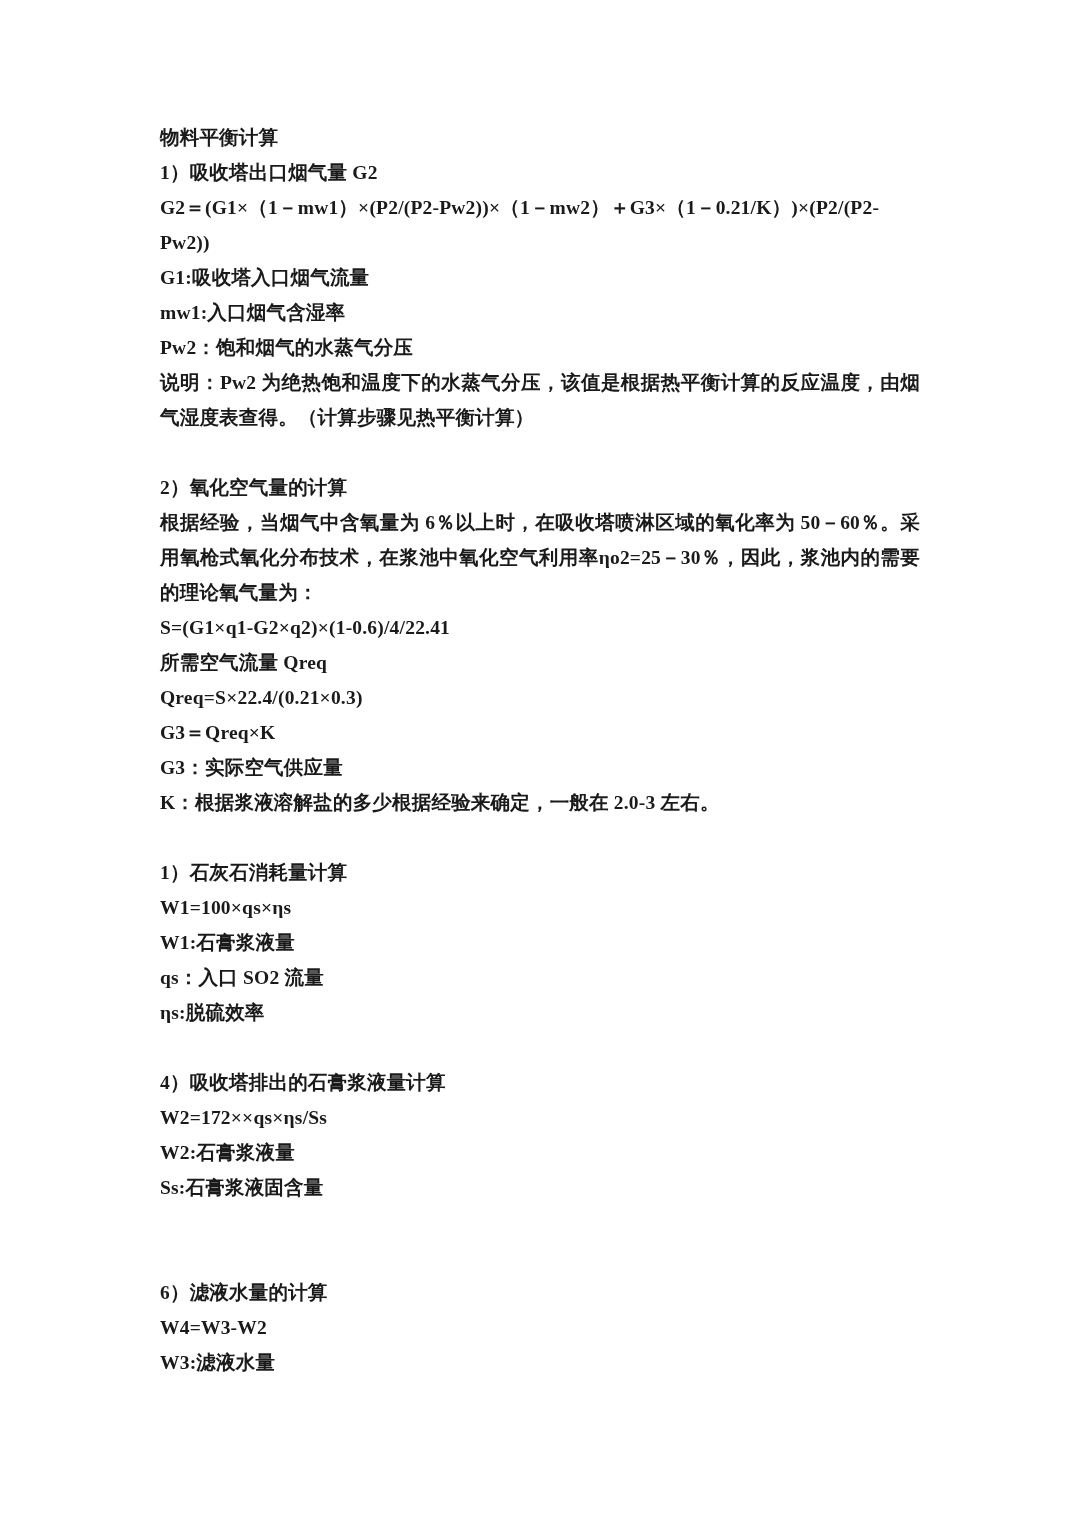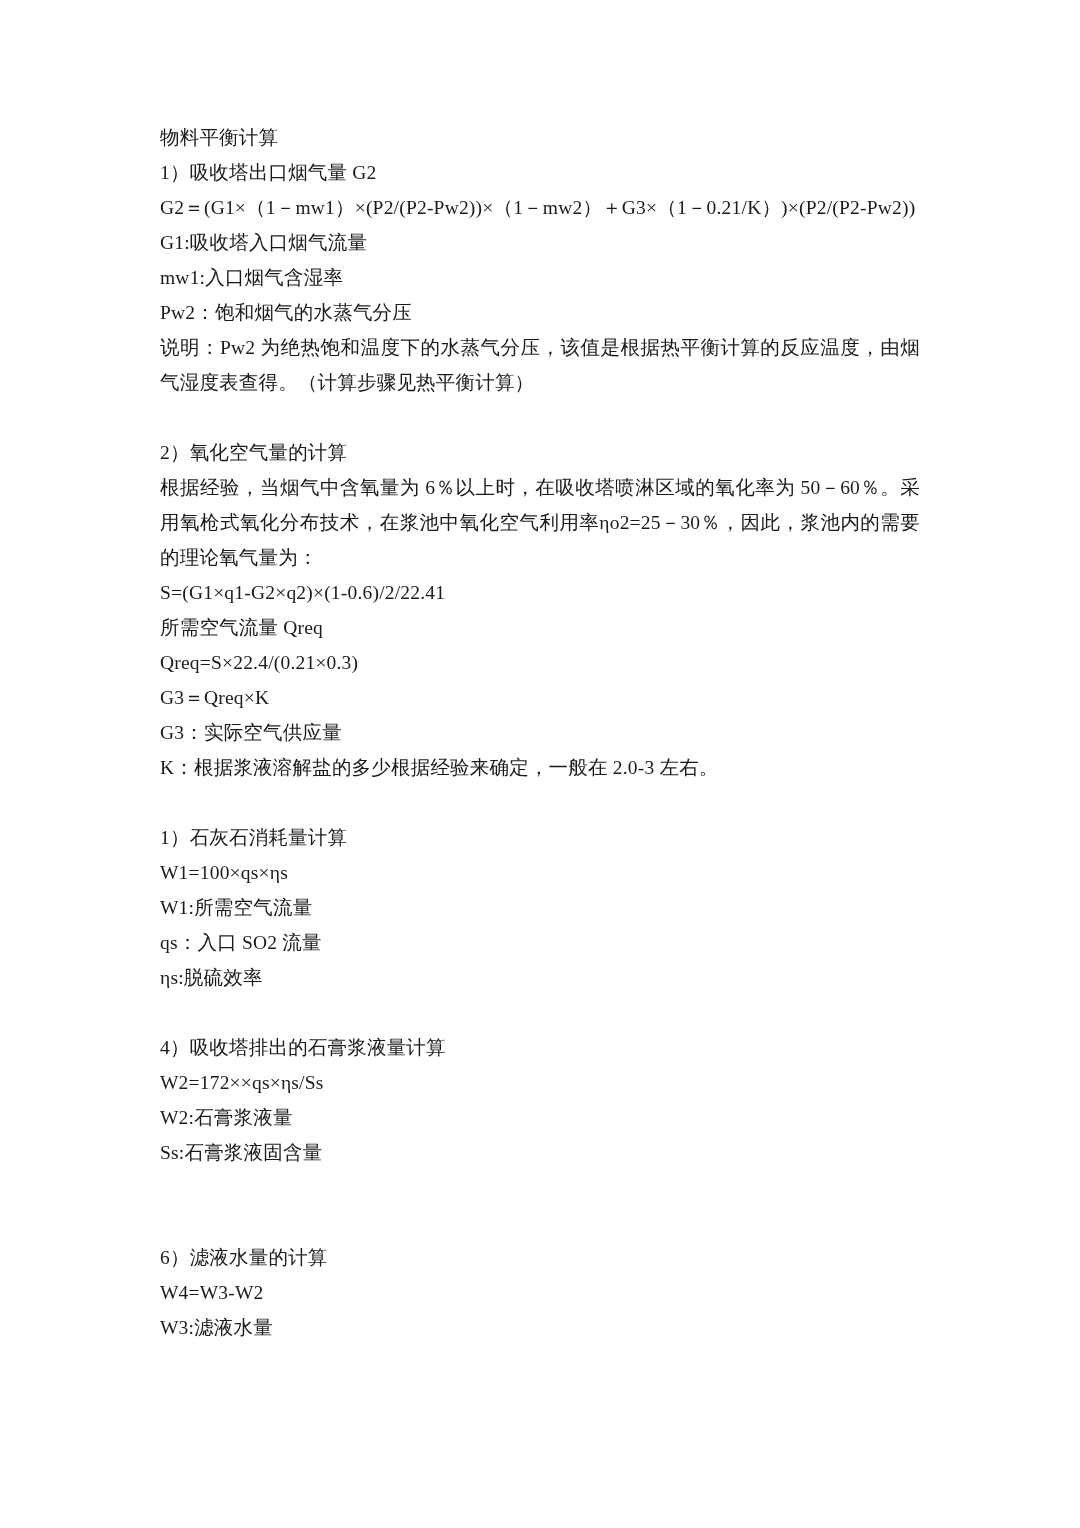--- a/index.html
+++ b/index.html
@@ -13,20 +13,21 @@
     font-family: "Liberation Serif", serif;
     color: #1a1a1a;
   }
   .page {
     position: relative;
     width: 1080px;
     height: 1528px;
     box-sizing: border-box;
     padding: 120px 160px 0 160px;
     background: #ffffff;
+    font-weight: bold;
   }
   .doc-body {
     font-size: 19.5px;
     line-height: 35px;
     letter-spacing: 0.2px;
   }
   .para {
     margin: 0;
     white-space: pre-wrap;
     word-break: break-word;
@@ -57,34 +58,34 @@
       <p class="para">mw1:入口烟气含湿率</p>
       <p class="para">Pw2：饱和烟气的水蒸气分压</p>
       <p class="para flow">说明：Pw2 为绝热饱和温度下的水蒸气分压，该值是根据热平衡计算的反应温度，由烟气湿度表查得。（计算步骤见热平衡计算）</p>
     </div>
 
     <div class="spacer"></div>
 
     <div class="block">
       <p class="para">2）氧化空气量的计算</p>
       <p class="para flow">根据经验，当烟气中含氧量为 6％以上时，在吸收塔喷淋区域的氧化率为 50－60％。采用氧枪式氧化分布技术，在浆池中氧化空气利用率ηo2=25－30％，因此，浆池内的需要的理论氧气量为：</p>
-      <p class="para">S=(G1×q1-G2×q2)×(1-0.6)/2/22.41</p>
+      <p class="para">S=(G1×q1-G2×q2)×(1-0.6)/4/22.41</p>
       <p class="para">所需空气流量 Qreq</p>
       <p class="para">Qreq=S×22.4/(0.21×0.3)</p>
       <p class="para">G3＝Qreq×K</p>
       <p class="para">G3：实际空气供应量</p>
       <p class="para">K：根据浆液溶解盐的多少根据经验来确定，一般在 2.0-3 左右。</p>
     </div>
 
     <div class="spacer"></div>
 
     <div class="block">
       <p class="para">1）石灰石消耗量计算</p>
       <p class="para">W1=100×qs×ηs</p>
-      <p class="para">W1:所需空气流量</p>
+      <p class="para">W1:石膏浆液量</p>
       <p class="para">qs：入口 SO2 流量</p>
       <p class="para">ηs:脱硫效率</p>
     </div>
 
     <div class="spacer"></div>
 
     <div class="block">
       <p class="para">4）吸收塔排出的石膏浆液量计算</p>
       <p class="para">W2=172××qs×ηs/Ss</p>
       <p class="para">W2:石膏浆液量</p>

